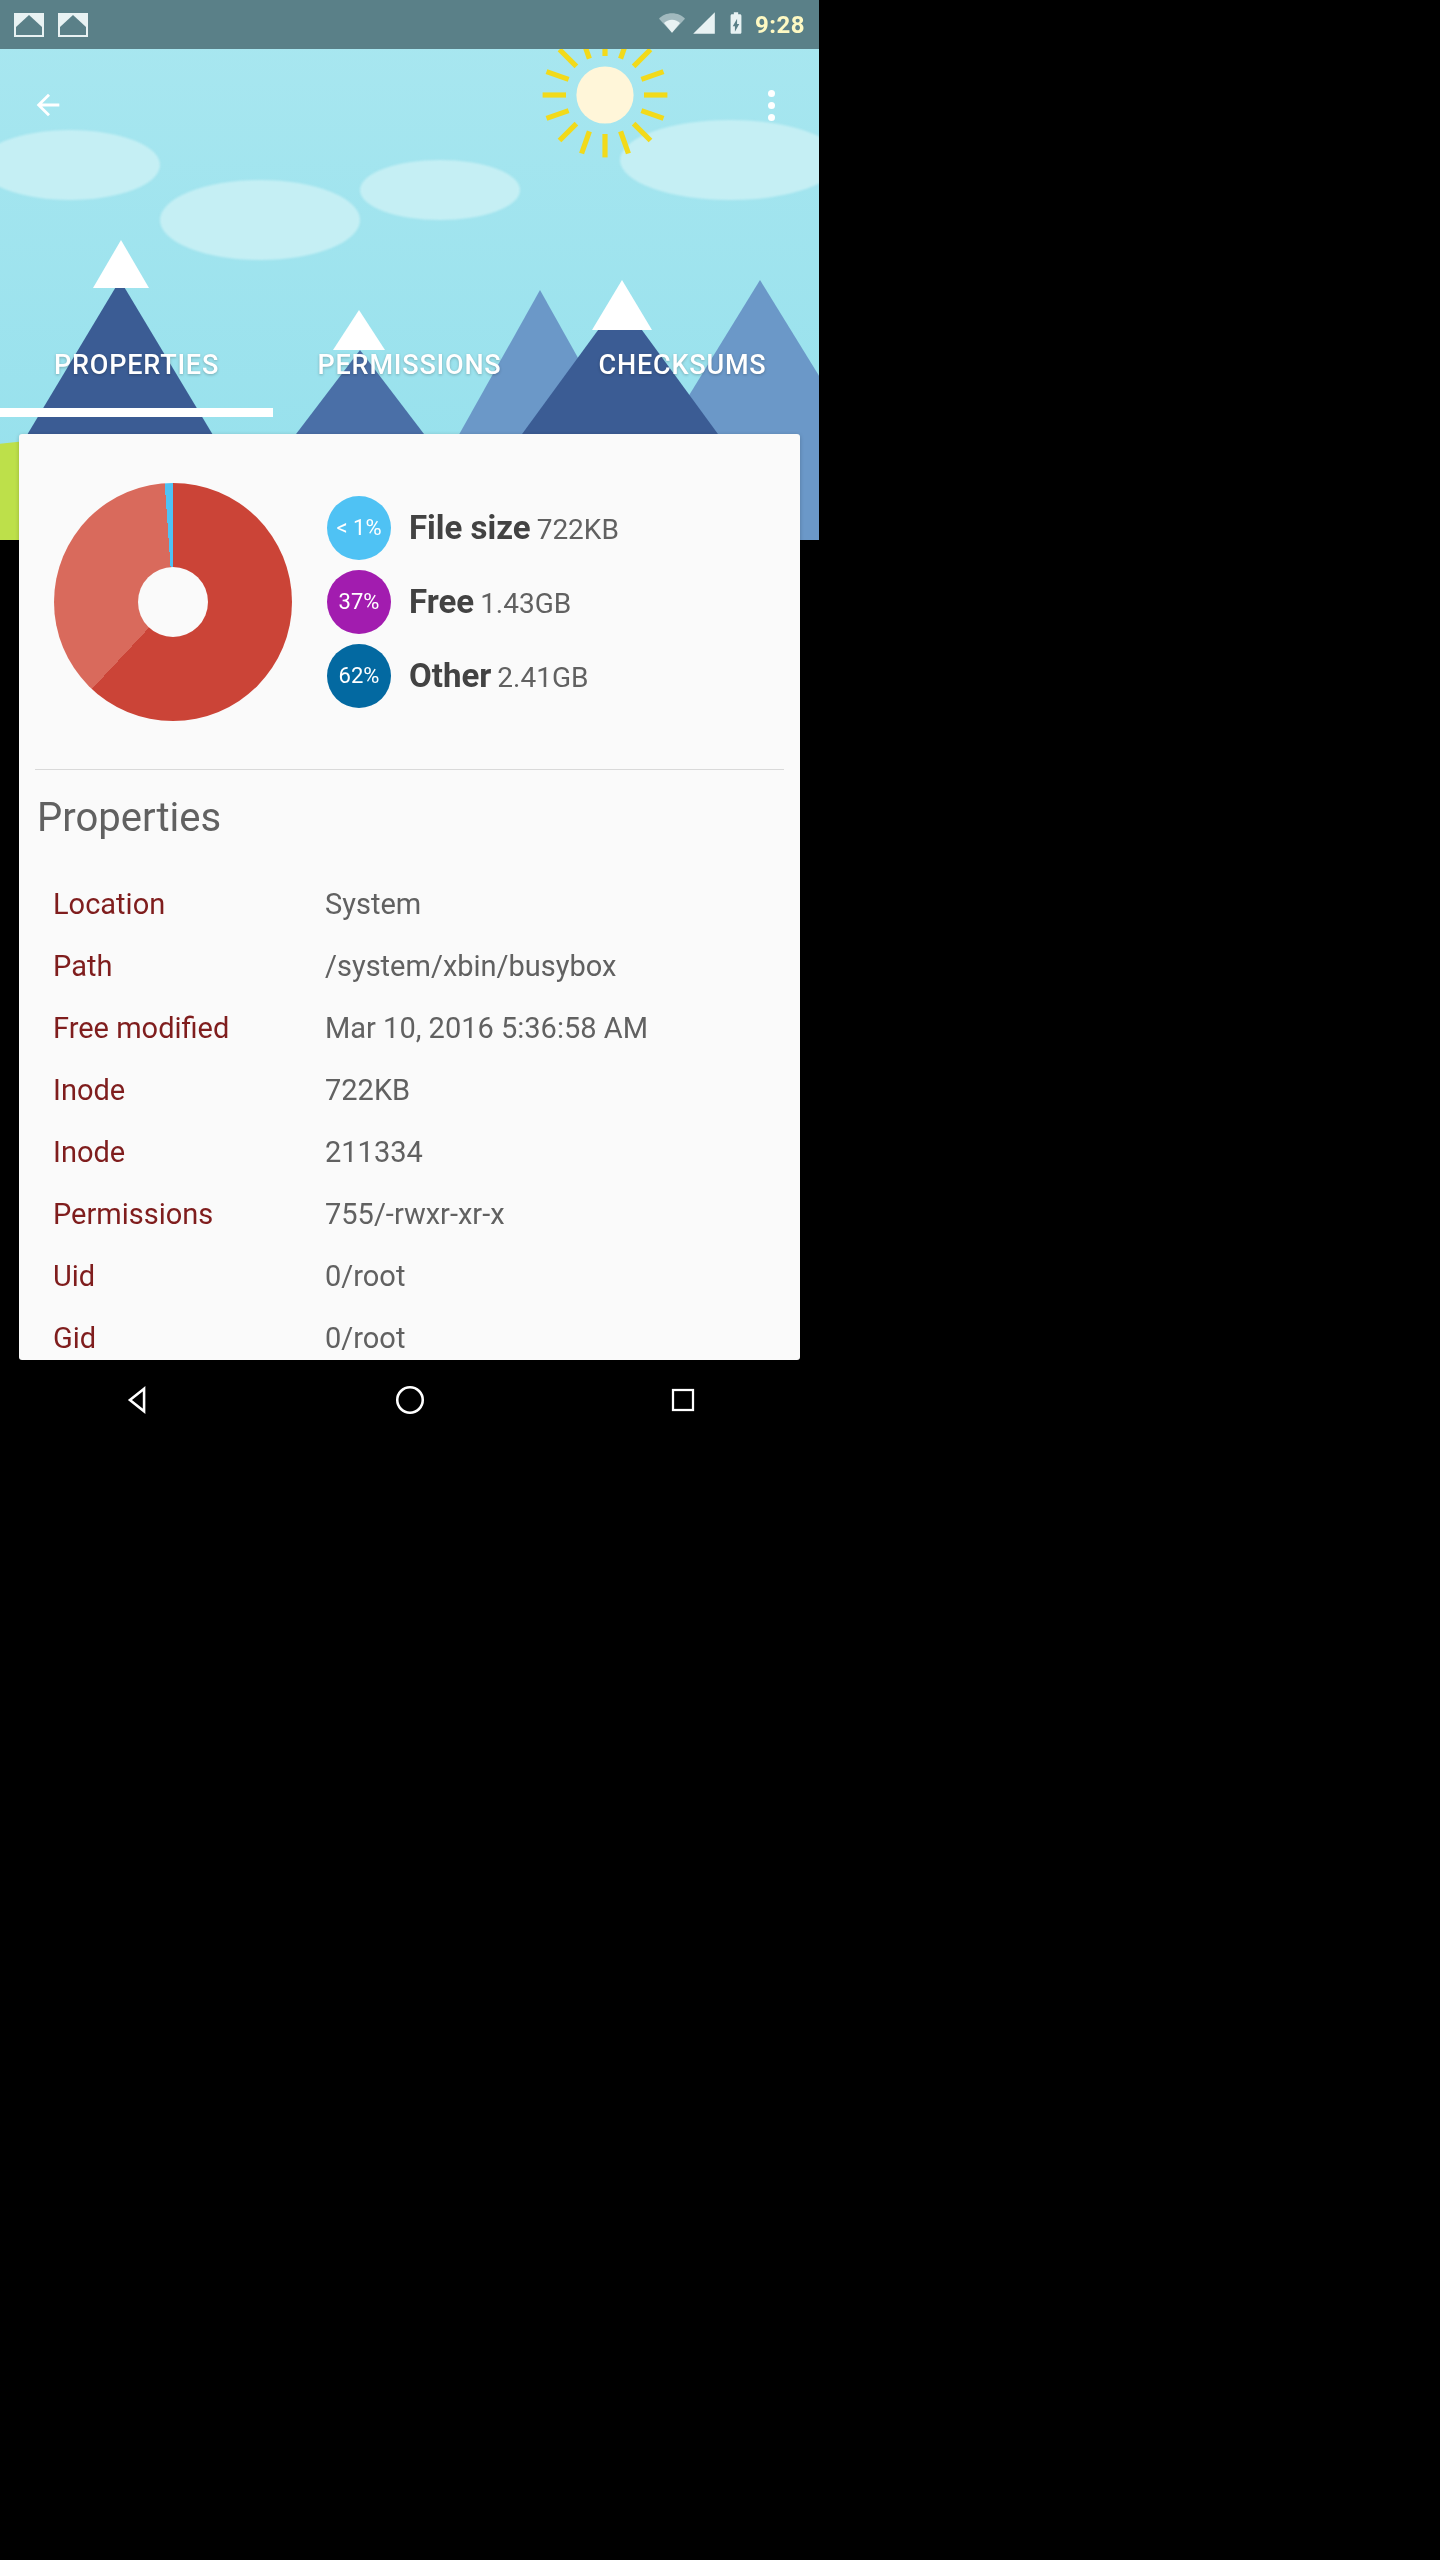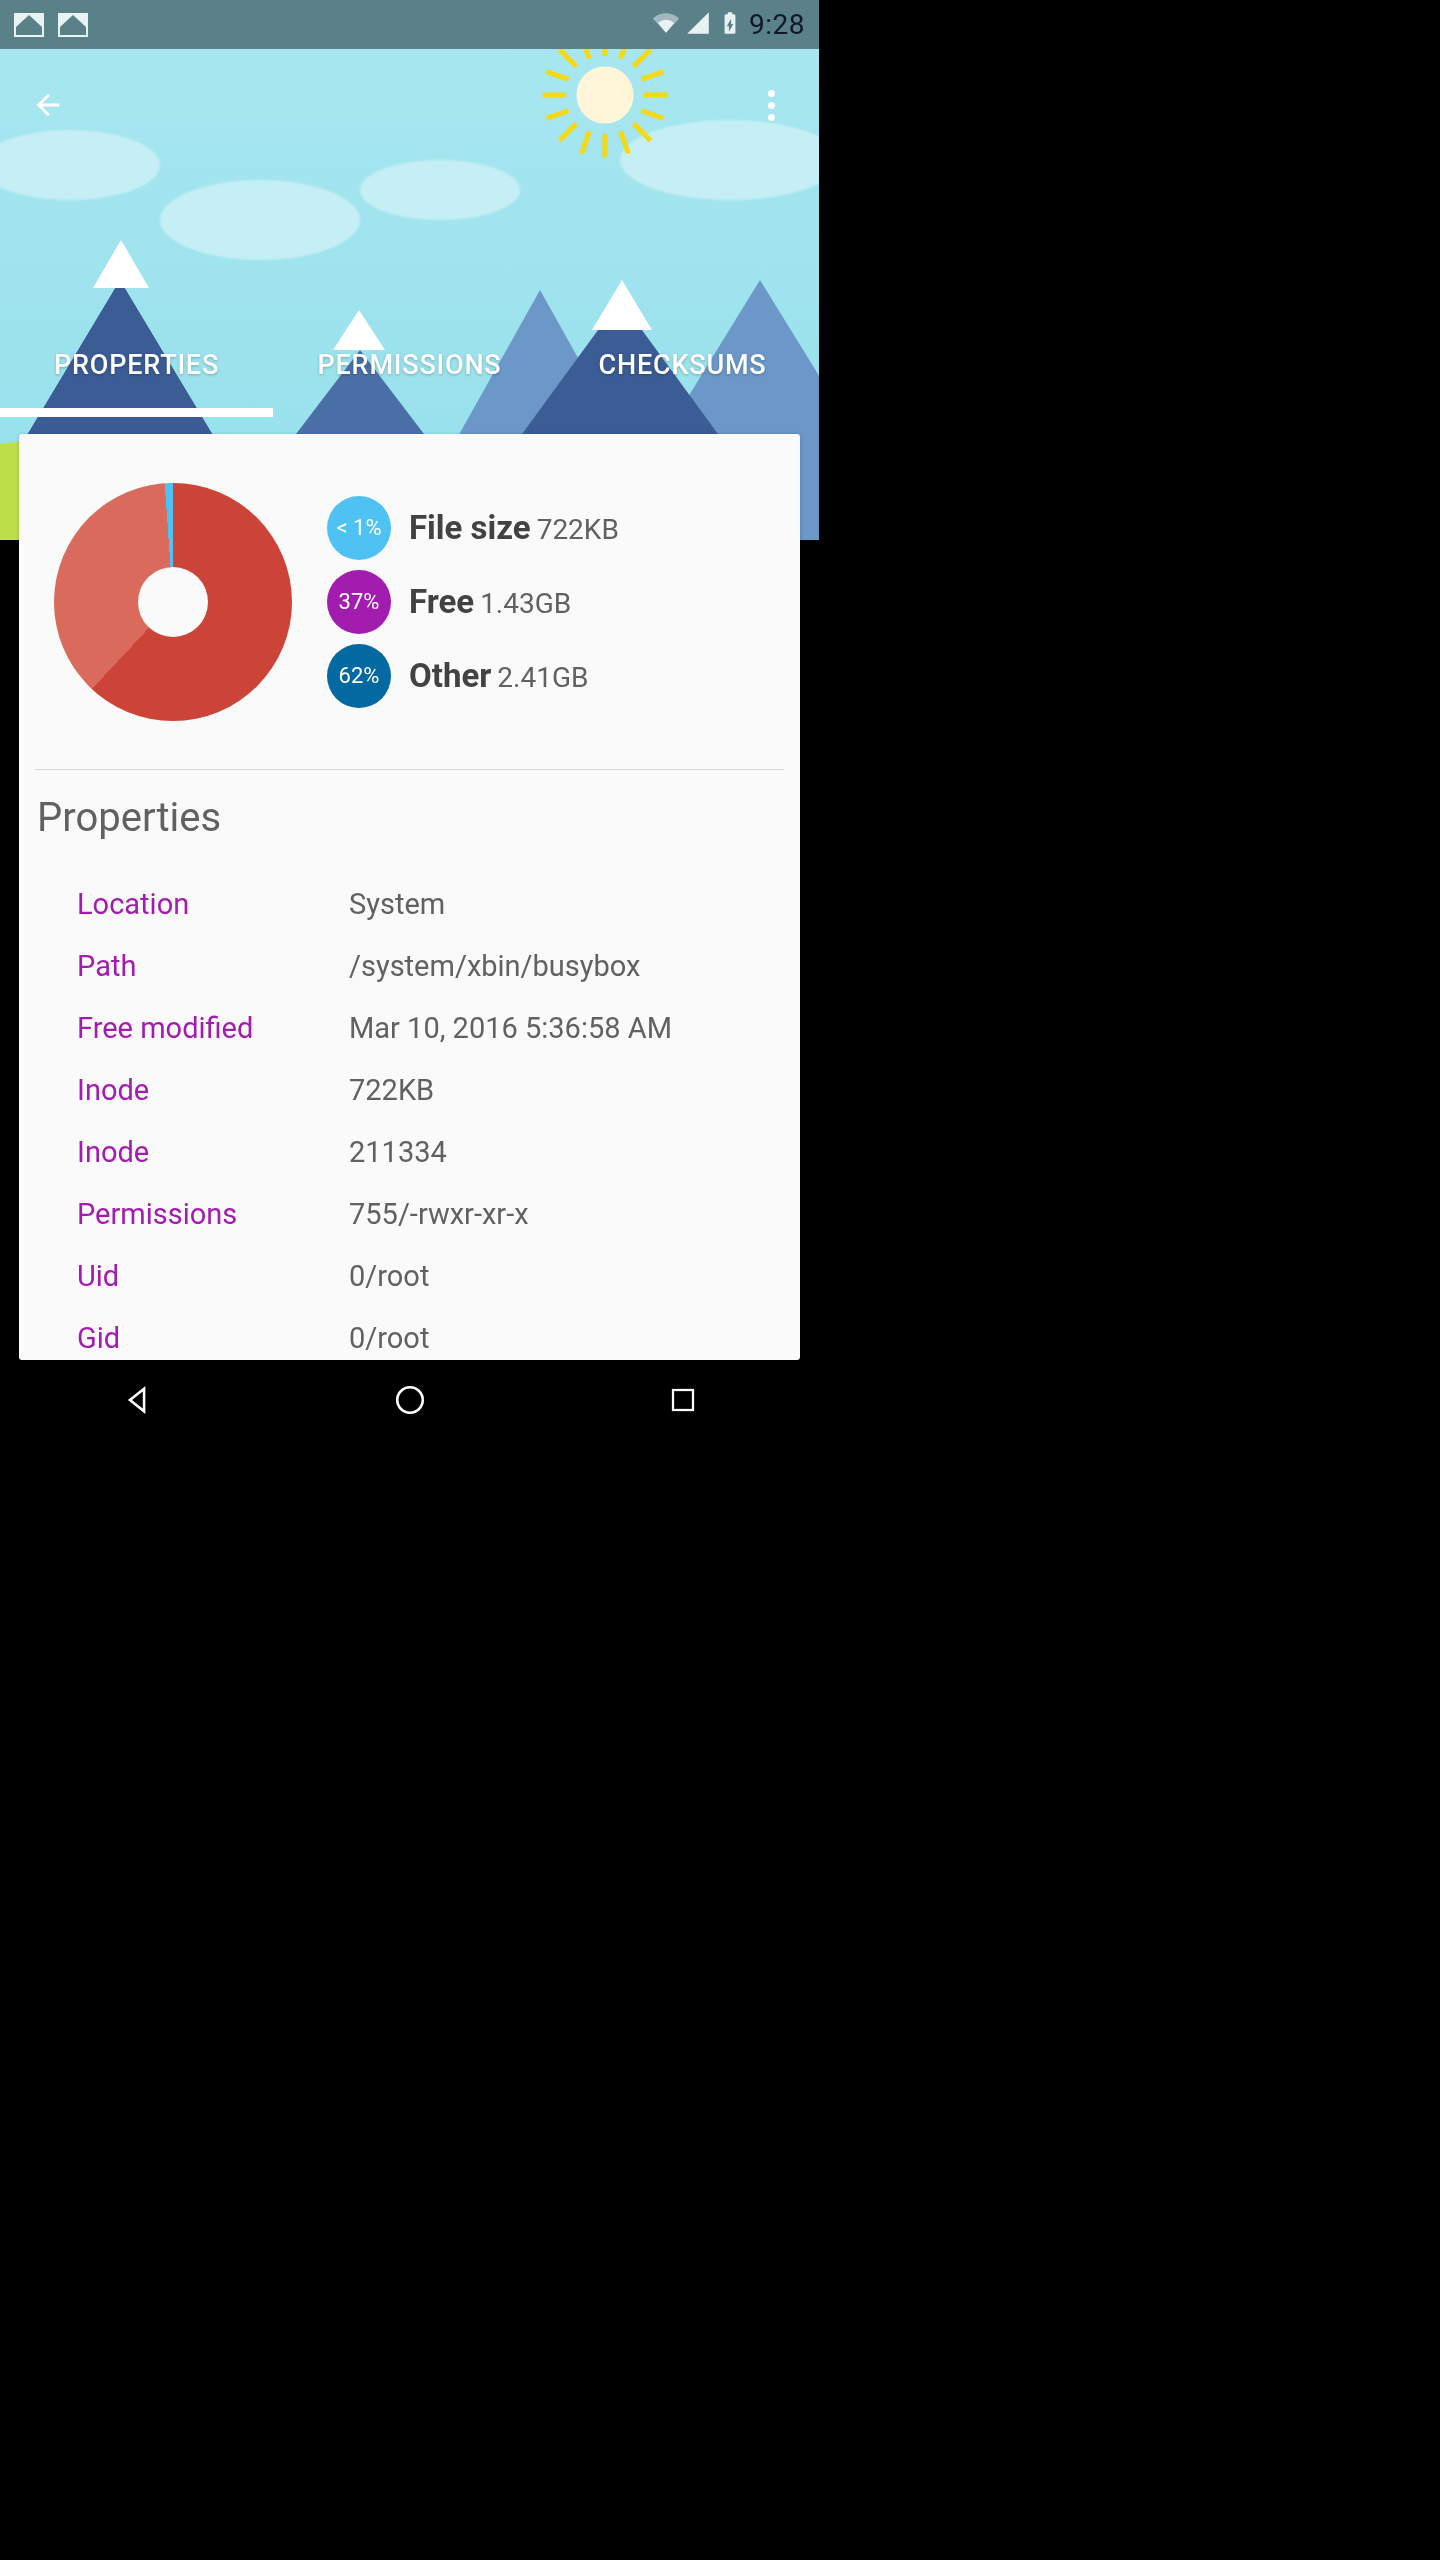--- a/index.html
+++ b/index.html
@@ -26,21 +26,21 @@
     width: 30px; height: 24px; border: 2px solid #e8f2f3; position: relative;
   }
   .gmail-icon:before, .gmail-icon:after {
     content: ""; position: absolute; top: 0; width: 0; height: 0;
     border-top: 12px solid #e8f2f3;
   }
   .gmail-icon:before { left: 0; border-right: 13px solid transparent; }
   .gmail-icon:after  { right: 0; border-left: 13px solid transparent; }
   .wifi-icon, .cell-icon, .batt-icon { color: #e8f2f3; }
   .wifi-svg, .cell-svg, .batt-svg { width: 26px; height: 26px; }
-  .clock { font-size: 28px; font-weight: 400; color: #0f172a; letter-spacing: 0.5px; }
+  .clock { font-size: 24px; font-weight: 700; color: #fef9c3; letter-spacing: 0.5px; }
 
   
   .hero {
     position: absolute; top: 0; left: 0; right: 0; height: 540px;
     overflow: hidden;
     z-index: 1;
   }
   .sky {
     position: absolute; inset: 0;
     background: linear-gradient(#a9e7f0 0%, #95e0ec 100%);
@@ -134,21 +134,21 @@
   .badge.dred   { background: #0369a1; }
   .legend-label { color: #616161; font-size: 28px; }
   .legend-label b { color: #424242; font-size: 33px; font-weight: 700; margin-right: 6px; }
 
   .divider { height: 1px; background: #d9d9d9; margin: 30px 0 24px 0; }
 
   .section-title { color: #616161; font-size: 40px; font-weight: 400; padding-left: 2px; margin-bottom: 32px; }
 
   .prop-table { display: flex; flex-direction: column; gap: 0; padding-left: 18px; }
   .prop-row { display: flex; align-items: center; height: 62px; }
-  .prop-key { width: 272px; color: #a21caf; font-size: 29px; margin-left: 24px; }
+  .prop-key { width: 272px; color: #7f1d1d; font-size: 29px; }
   .prop-val { color: #616161; font-size: 29px; }
 
   
   .navbar {
     position: absolute; left: 0; right: 0; bottom: 0; height: 80px;
     background: #000; display: flex; align-items: center; justify-content: space-around;
     z-index: 20;
   }
   .nav-btn { width: 60px; height: 50px; display: flex; align-items: center; justify-content: center; cursor: pointer; }
 </style>

